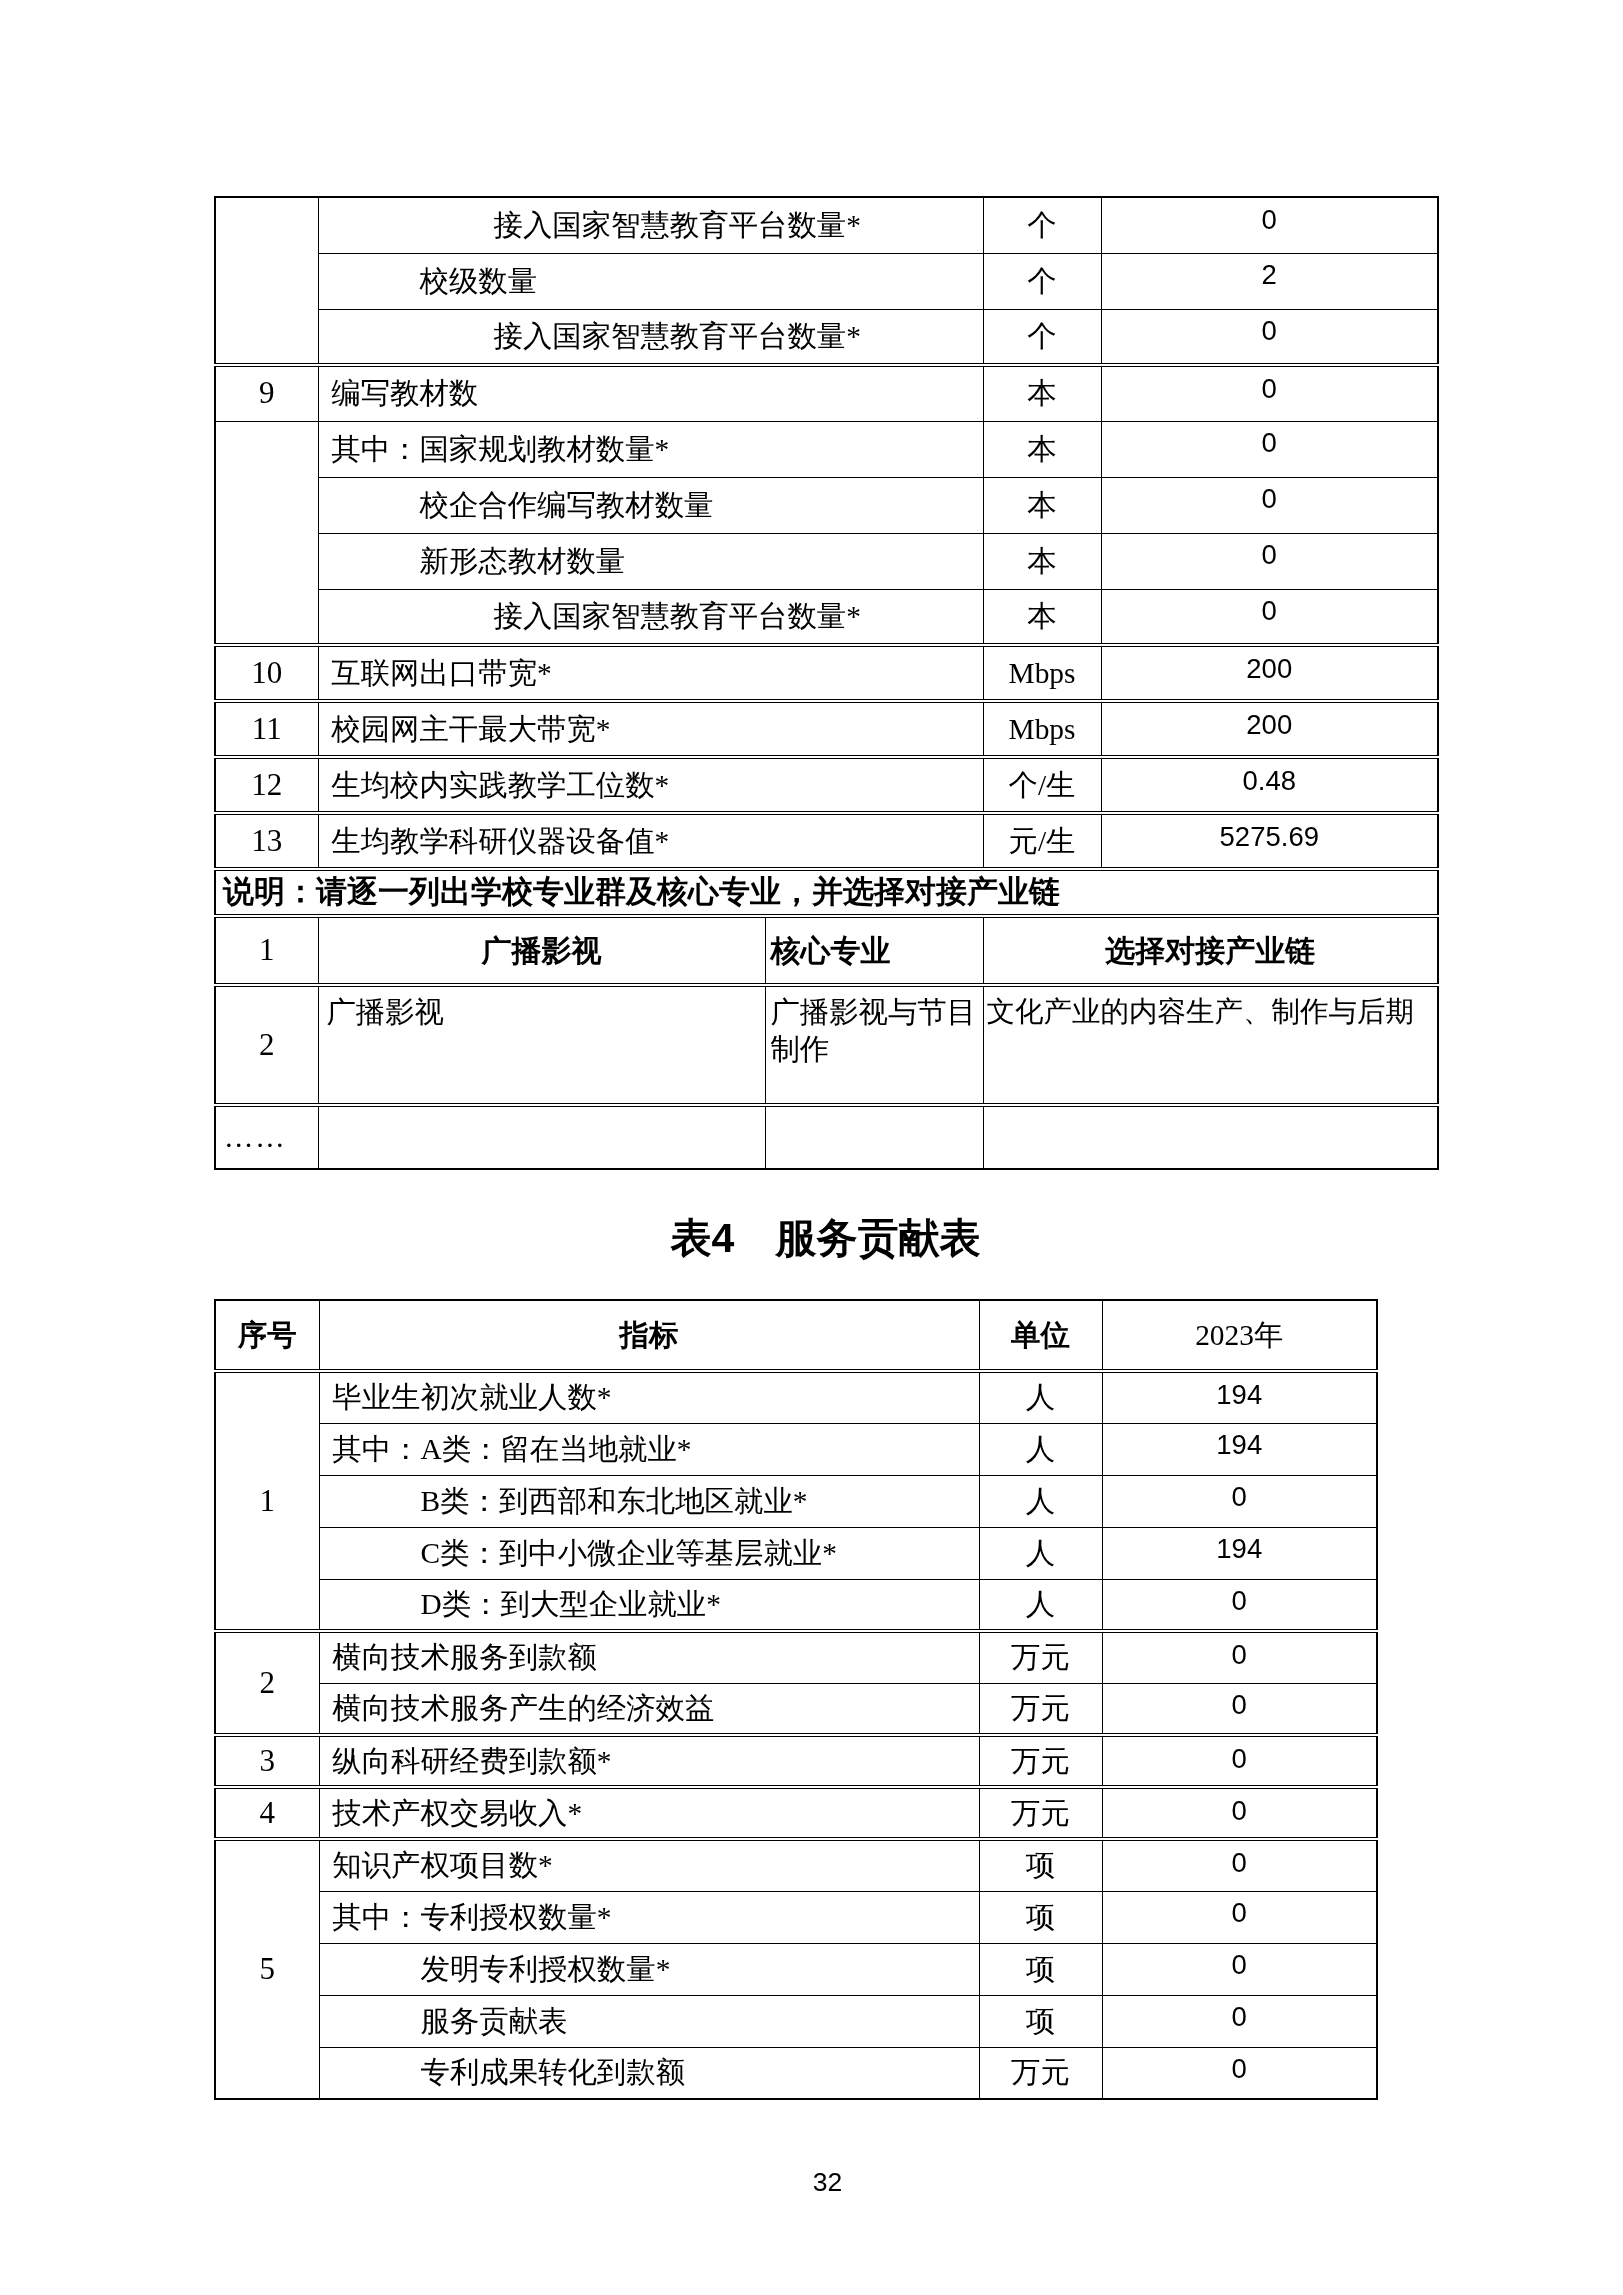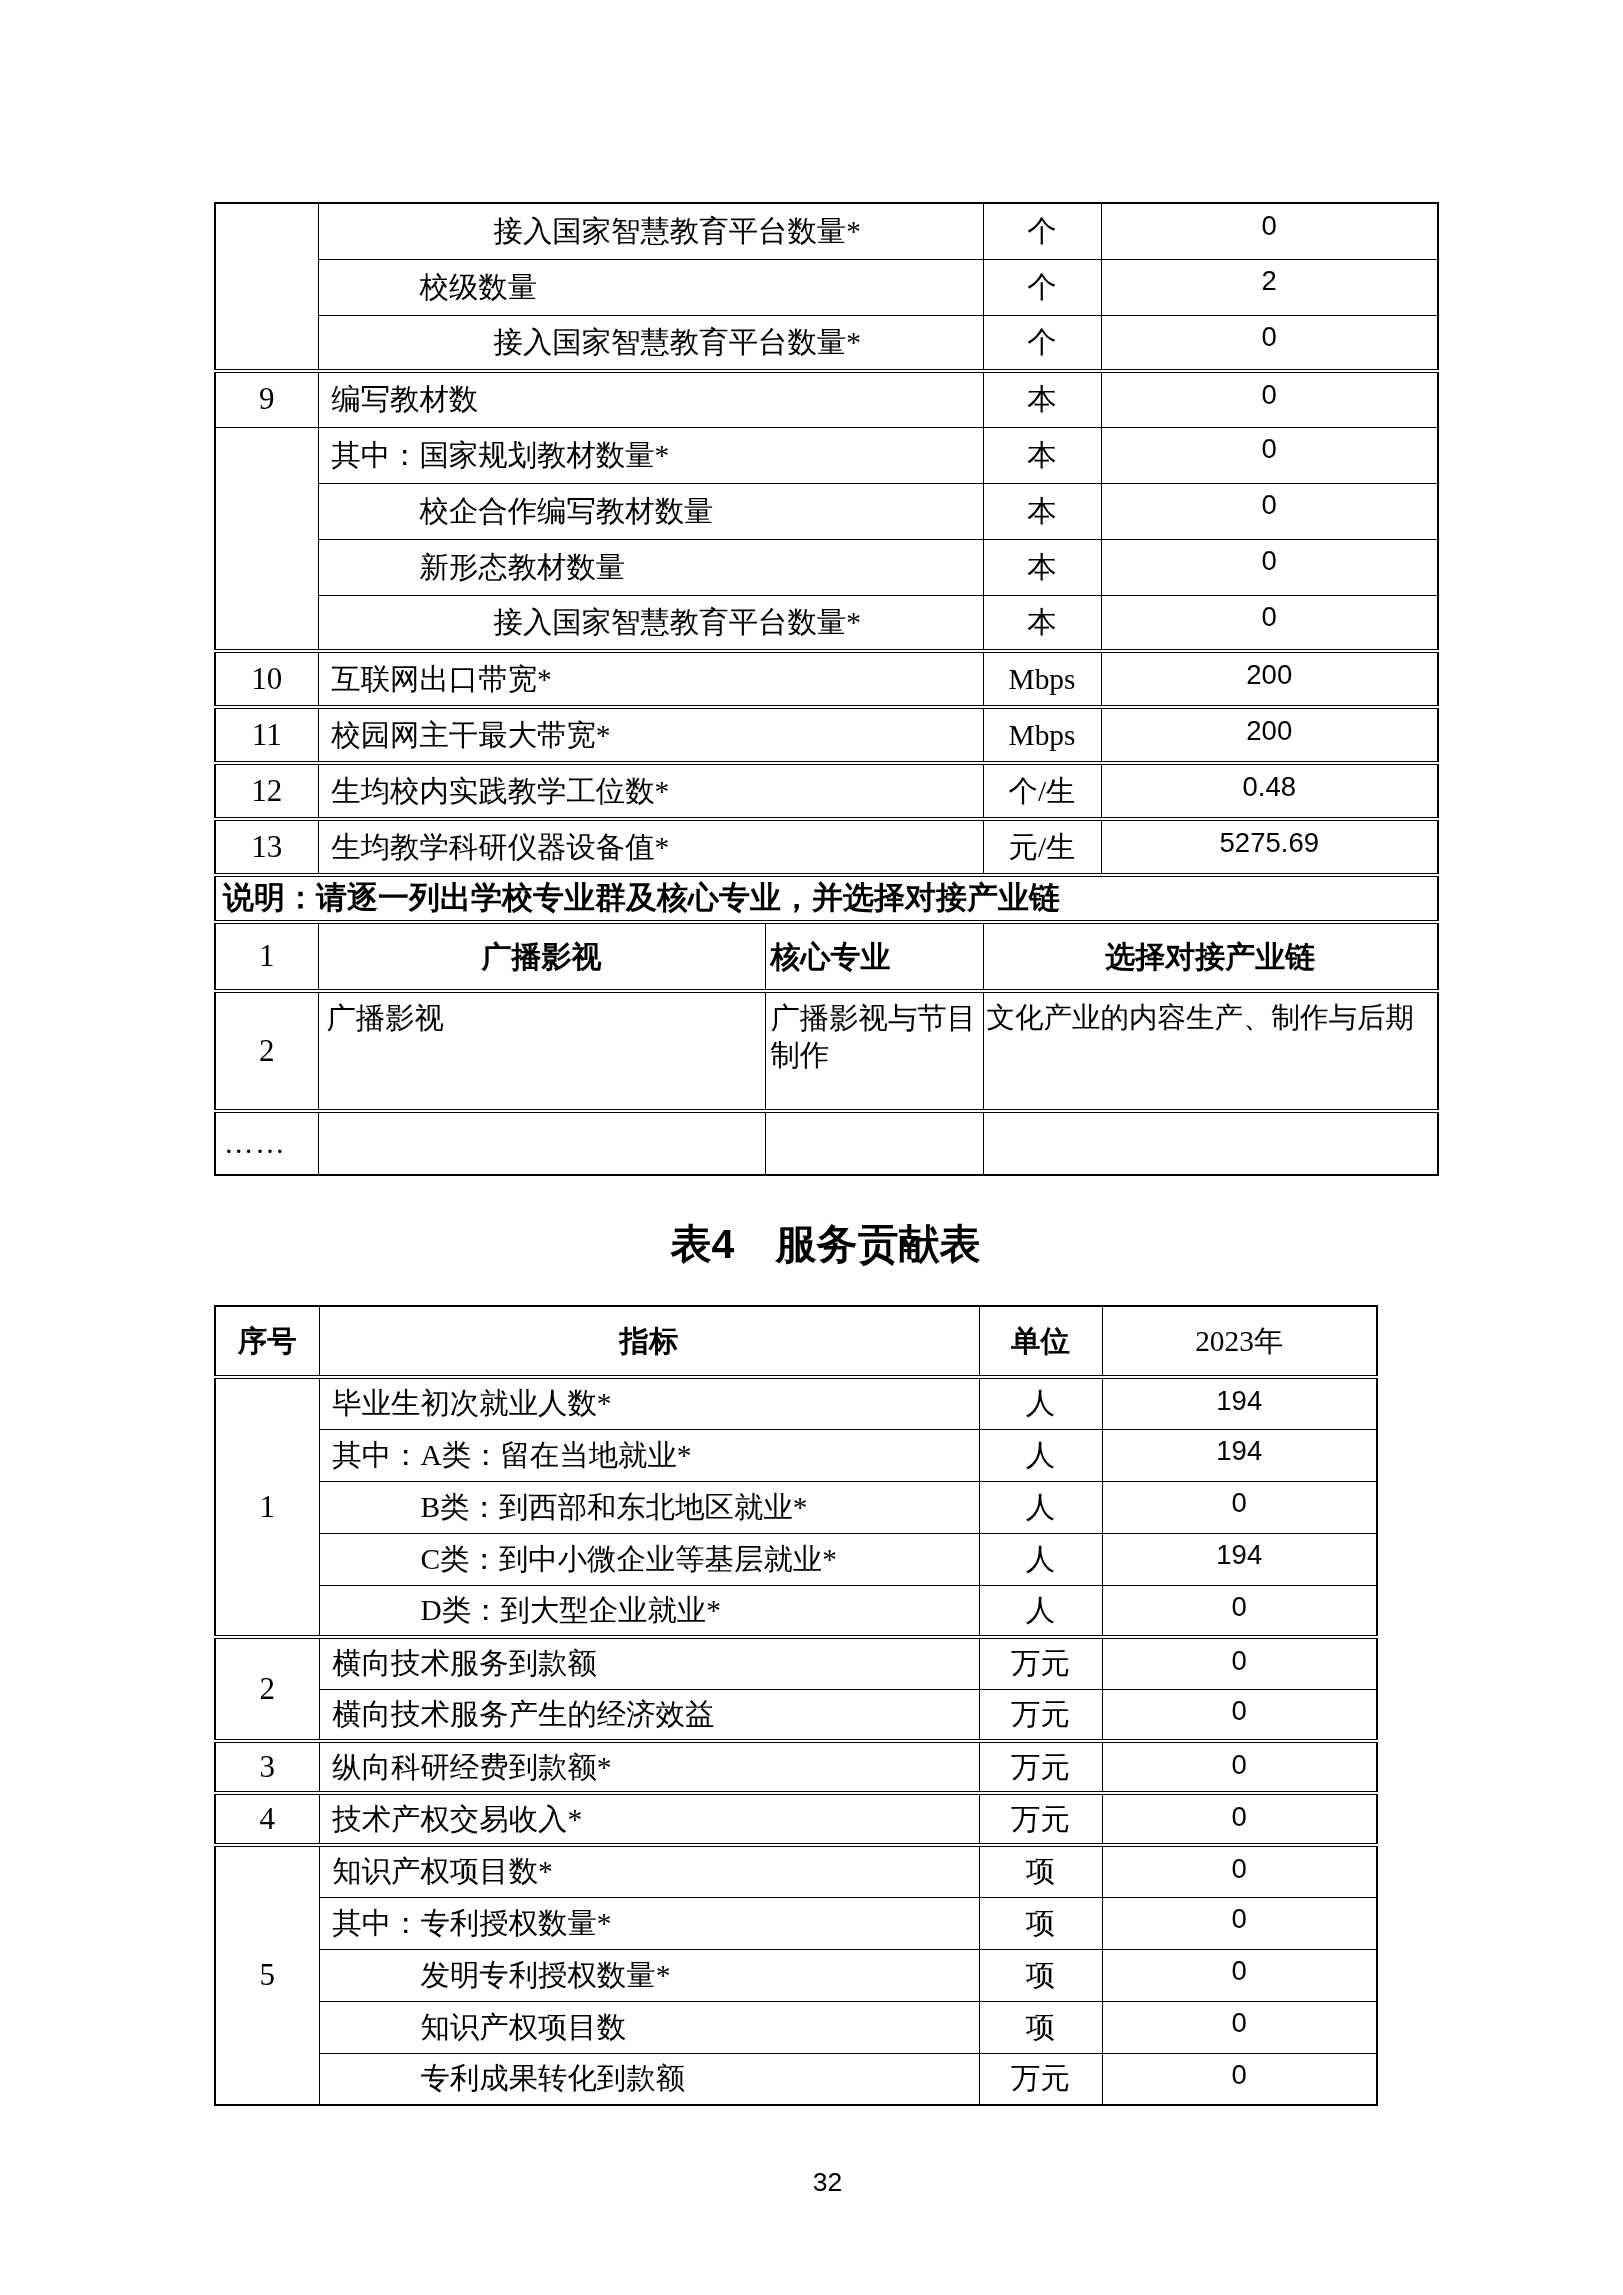--- a/index.html
+++ b/index.html
@@ -6,21 +6,21 @@
   .page {
     position:relative;
     width:1623px; height:2295px;
     background:#ffffff;
     color:#000;
     font-family:"Liberation Serif","DejaVu Serif",serif;
     overflow:hidden;
   }
   .content { position:absolute; left:214px; top:196px; width:1227px; }
 
-  table { border-collapse:collapse; table-layout:fixed;margin-top:6px; }
+  table { border-collapse:collapse; table-layout:fixed; }
   .t1 { width:1223px; border:2.5px solid #000; border-top-width:2px; }
   .t4 { width:1161px; border:2.5px solid #000; }
 
   td {
     border:1.5px solid #000;
     font-size:29.4px;
     line-height:1.25;
     vertical-align:middle;
     padding:0;
   }
@@ -267,21 +267,21 @@
           <td class="lab">其中：专利授权数量*</td>
           <td class="unit">项</td>
           <td class="val">0</td>
         </tr>
         <tr class="r4">
           <td class="lab ind1">发明专利授权数量*</td>
           <td class="unit">项</td>
           <td class="val">0</td>
         </tr>
         <tr class="r4">
-          <td class="lab ind1">知识产权项目数</td>
+          <td class="lab ind1">服务贡献表</td>
           <td class="unit">项</td>
           <td class="val">0</td>
         </tr>
         <tr class="r4">
           <td class="lab ind1">专利成果转化到款额</td>
           <td class="unit">万元</td>
           <td class="val">0</td>
         </tr>
       </tbody>
     </table>

